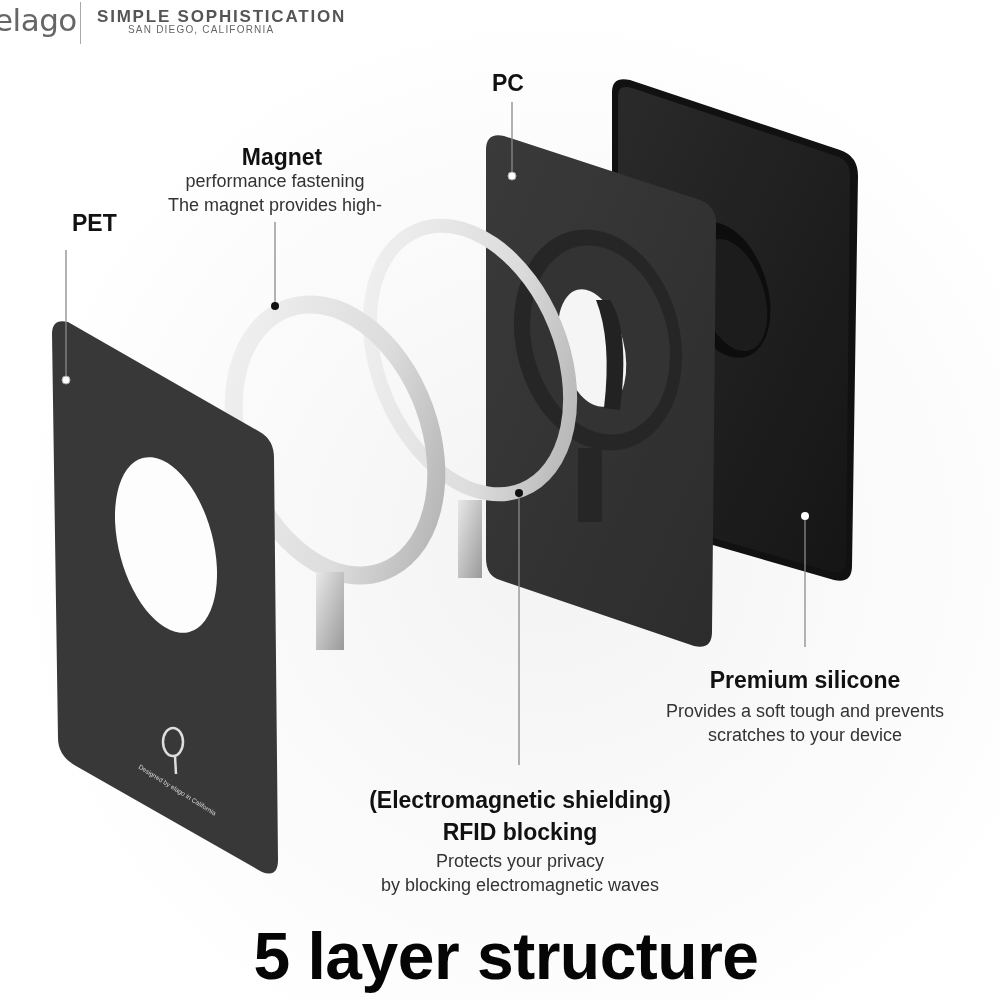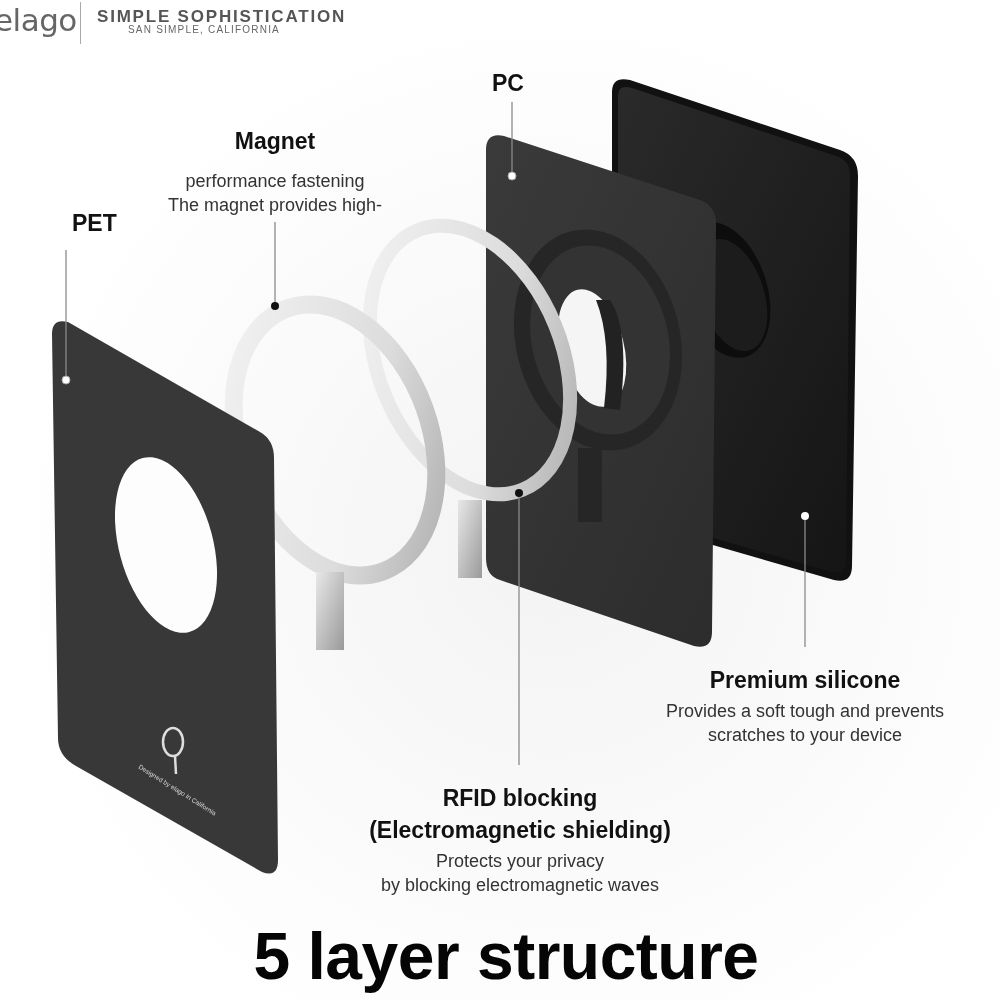--- a/index.html
+++ b/index.html
@@ -30,21 +30,21 @@
     font-size: 66px; font-weight: 700; color: #050505; letter-spacing: -0.5px;
   }
   svg.art { position: absolute; left: 0; top: 0; }
 </style>
 </head>
 <body>
 
 <div class="abs brand-logo">elago</div>
 <div class="abs brand-divider"></div>
 <div class="abs brand-tagline">SIMPLE SOPHISTICATION</div>
-<div class="abs brand-location">SAN SIMPLE, CALIFORNIA</div>
+<div class="abs brand-location">SAN DIEGO, CALIFORNIA</div>
 
 <svg class="art" width="1000" height="1000" viewBox="0 0 1000 1000">
   <defs>
     <linearGradient id="silGrad" x1="0" y1="0" x2="1" y2="1">
       <stop offset="0" stop-color="#2a2a2a"></stop>
       <stop offset="1" stop-color="#151515"></stop>
     </linearGradient>
     <linearGradient id="pcGrad" x1="0" y1="0" x2="1" y2="1">
       <stop offset="0" stop-color="#3a3a3a"></stop>
       <stop offset="1" stop-color="#2c2c2c"></stop>
@@ -105,36 +105,36 @@
   </g>
   <circle cx="66" cy="380" r="4" fill="#fff" stroke="#aaa"></circle>
   <circle cx="275" cy="306" r="4" fill="#111"></circle>
   <circle cx="512" cy="176" r="4" fill="#fff" stroke="#aaa"></circle>
   <circle cx="519" cy="493" r="4" fill="#111"></circle>
   <circle cx="805" cy="516" r="4" fill="#fff"></circle>
 </svg>
 
 <div class="abs label-title" style="left:44px; top:210px;margin-left:28px;">PET</div>
 
-<div class="abs label-title center" style="left:0; width:550px; top:128px;">Magnet</div>
+<div class="abs label-title center" style="left:0; width:550px; top:144px;padding-left:7px;">Magnet</div>
 <div class="abs label-desc" style="left:0; width:550px; top:169px;">
   <div>performance fastening</div>
   <div>The magnet provides high-</div>
 </div>
 
 <div class="abs label-title" style="left:492px; top:70px;text-align:center;">PC</div>
 
 <div class="abs label-title center" style="left:605px; width:400px; top:667px;">Premium silicone</div>
 <div class="abs label-desc" style="left:605px; width:400px; top:699px;">
   <div>Provides a soft tough and prevents</div>
   <div>scratches to your device</div>
 </div>
 
 <div class="abs center" style="left:320px; width:400px; top:783px;">
+  <div class="label-title" style="line-height:34px;">(Electromagnetic shielding)</div>
   <div class="label-title" style="line-height:30px;">RFID blocking</div>
-  <div class="label-title" style="line-height:34px;">(Electromagnetic shielding)</div>
 </div>
 <div class="abs label-desc" style="left:320px; width:400px; top:849px;">
   <div>Protects your privacy</div>
   <div>by blocking electromagnetic waves</div>
 </div>
 
 <div class="abs headline">5 layer structure</div>
 
 </body></html>

